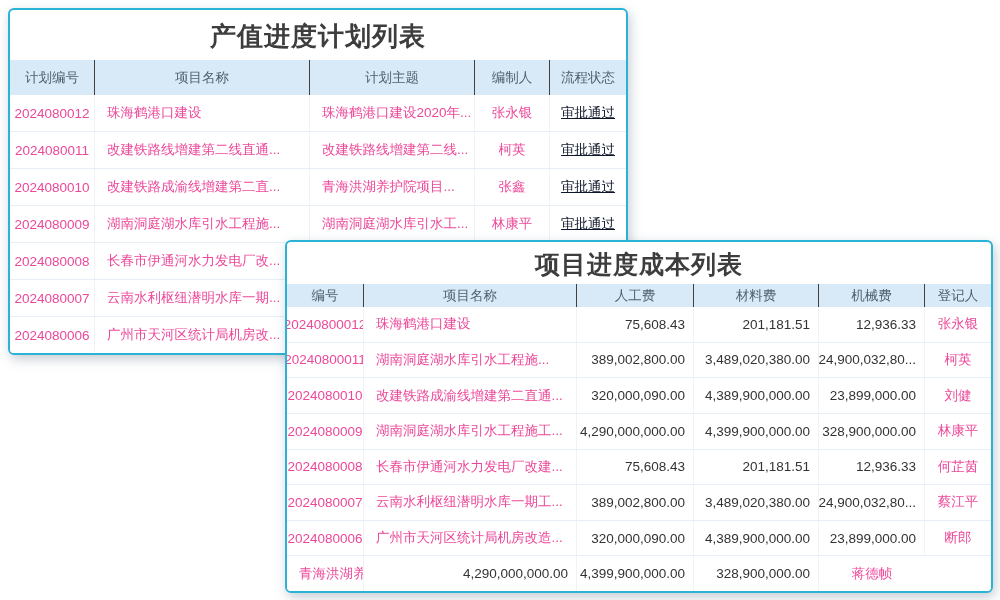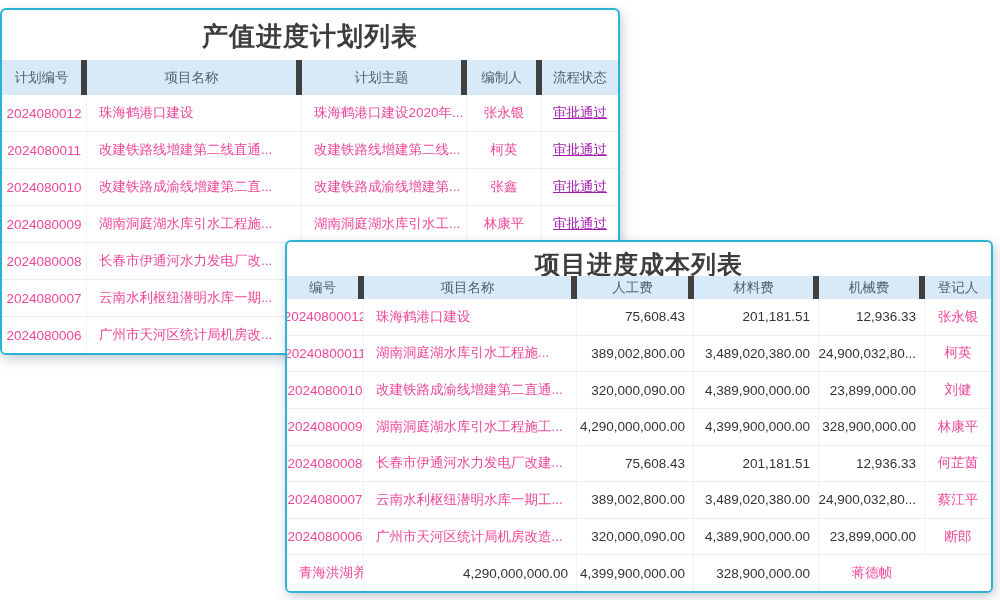--- a/index.html
+++ b/index.html
@@ -14,49 +14,49 @@
   .card {
     position: absolute;
     background: #ffffff;
     border: 2px solid #2bb3d6;
     border-radius: 6px;
     box-shadow: 2px 4px 12px rgba(90, 110, 130, 0.35);
     overflow: hidden;
     display: flex;
     flex-direction: column;
   }
-  .card-plan { left: 0; top: 8px; width: 620px; height: 347px; z-index: 1; }
+  .card-plan { left: 8px; top: 8px; width: 620px; height: 347px; z-index: 1; }
   .card-cost { left: 285px; top: 240px; width: 708px; height: 353px; z-index: 2; }
 
   .card-title {
     flex: 0 0 auto;
     text-align: center;
     font-weight: bold;
     color: #3d3d3d;
     font-size: 26px;
     letter-spacing: 1px;
   }
   .card-plan .card-title { height: 50px; line-height: 52px; }
-  .card-cost .card-title { height: 34px; line-height: 44px; font-size: 25px; }
+  .card-cost .card-title { height: 42px; line-height: 44px; font-size: 25px; }
 
   .thead {
     flex: 0 0 auto;
     display: grid;
     background: #d8e9f7;
   }
   .card-plan .thead { grid-template-columns: 85px 215px 165px 75px auto; height: 35px; }
   .card-cost .thead { grid-template-columns: 77px 213px 117px 125px 106px auto; height: 23px; }
 
   .th {
     display: flex;
     align-items: center;
     justify-content: center;
     font-size: 13.5px;
     color: #4e5f6e;
-    border-right: 6px solid #404040;
+    border-right: 1px solid #404040;
     overflow: hidden;
     white-space: nowrap;
   }
   .th:last-child { border-right: none; }
 
   .tbody {
     flex: 1 1 auto;
     display: flex;
     flex-direction: column;
   }
@@ -79,21 +79,21 @@
     white-space: nowrap;
   }
   .td:last-child { border-right: none; }
 
   .ta-c { justify-content: center; }
   .ta-l { justify-content: flex-start; padding-left: 12px; }
   .ta-r { justify-content: flex-end; padding-right: 8px; }
 
   .c-blue  { color: #ec4899; }
   .c-dark  { color: #333333; }
-  .c-green { color: #a21caf; text-decoration: underline; }
+  .c-green { color: #0f172a; text-decoration: underline; }
 </style>
 </head>
 <body>
 
 <div class="card card-plan">
   <div class="card-title">产值进度计划列表</div>
   <div class="thead">
       <div class="th">计划编号</div>
       <div class="th">项目名称</div>
       <div class="th">计划主题</div>
@@ -111,21 +111,21 @@
       <div class="tr">
         <div class="td ta-c c-blue">2024080011</div>
         <div class="td ta-l c-blue">改建铁路线增建第二线直通...</div>
         <div class="td ta-l c-blue">改建铁路线增建第二线...</div>
         <div class="td ta-c c-blue">柯英</div>
         <div class="td ta-c c-green">审批通过</div>
       </div>
       <div class="tr">
         <div class="td ta-c c-blue">2024080010</div>
         <div class="td ta-l c-blue">改建铁路成渝线增建第二直...</div>
-        <div class="td ta-l c-blue">改建铁路成渝线增建第...</div>
+        <div class="td ta-l c-blue">青海洪湖养护院项目...</div>
         <div class="td ta-c c-blue">张鑫</div>
         <div class="td ta-c c-green">审批通过</div>
       </div>
       <div class="tr">
         <div class="td ta-c c-blue">2024080009</div>
         <div class="td ta-l c-blue">湖南洞庭湖水库引水工程施...</div>
         <div class="td ta-l c-blue">湖南洞庭湖水库引水工...</div>
         <div class="td ta-c c-blue">林康平</div>
         <div class="td ta-c c-green">审批通过</div>
       </div>

